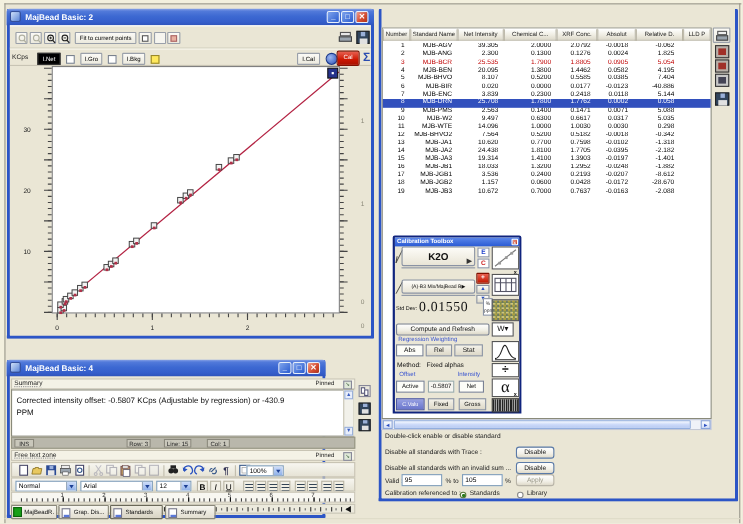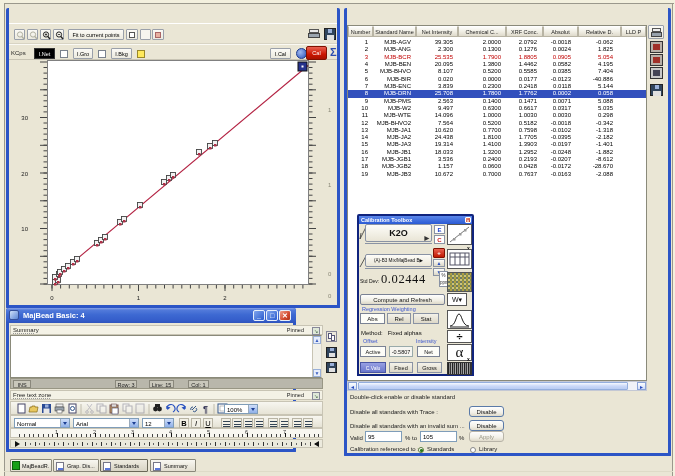--- a/index.html
+++ b/index.html
@@ -34,20 +34,27 @@
 <div id="screen">
 <div class="abs" style="left:0;top:0;width:675px;height:3px;background:#f3f0de"></div>
 <div class="abs" style="left:0;top:0;width:4px;height:476px;background:#f3f0de"></div>
 <div class="abs" style="left:673px;top:0;width:2px;height:476px;background:#f3f0de"></div>
 <div class="abs" style="left:4px;top:3px;width:670px;height:1px;background:#9a988c"></div>
 <div class="abs" style="left:4px;top:3px;width:1px;height:473px;background:#9a988c"></div>
 <div class="abs" style="left:672px;top:3px;width:1px;height:473px;background:#9a988c"></div>
 <div class="abs" style="left:4px;top:471px;width:669px;height:1px;background:#dedbc8"></div>
 
 <div class="win" style="left:6px;top:8px;width:334px;height:300px">
+  <div class="tbar">MajBead Basic: 2<span class="wicon"></span>
+    <span class="wbtns" style="right:5px">
+          <span class="wb wbm">_</span>
+          <span class="wb wbm">□</span>
+          <span class="wb wbx">✕</span>
+        </span>
+  </div>
   <div class="abs" style="left:0;top:15px;right:0;height:1px;background:#fff"></div>
 
   <div class="abs" style="left:0;top:15px;right:0;height:37px;border-bottom:1px solid #c8c4b4">
     <div class="abs" style="left:0;top:20px;right:0;height:1px;background:#d8d4c4;box-shadow:0 1px 0 #fbfaf4"></div>
     <div class="tool" style="left:5px;top:6px;width:11px;height:11px">
           <svg width="9" height="9" style="position:absolute;left:1px;top:1px" xmlns="http://www.w3.org/2000/svg">
             <circle cx="4" cy="3.5" r="2.6" fill="none" stroke="#b0b0a0" stroke-width="1"></circle>
             <line x1="5.8" y1="5.5" x2="8" y2="8" stroke="#b0b0a0" stroke-width="1.3"></line>
           </svg>
         </div>
@@ -294,37 +301,38 @@
           <rect x="200" y="139" width="2.5" height="2.5" fill="#b03048" stroke="none"></rect>
           <rect x="203.5" y="132.5" width="5" height="5" fill="#f2f2f2" stroke="#444" stroke-width="0.9"></rect>
           <rect x="205" y="136" width="2.5" height="2.5" fill="#b03048" stroke="none"></rect>
         </g>
     <rect x="289" y="54" width="9" height="9" fill="#26328c" stroke="#111"></rect>
     <rect x="292.5" y="57.5" width="2" height="2" fill="#fff"></rect>
   </svg>
 
 </div>
 
-<div class="win" style="left:6px;top:308px;width:290px;height:144px">
+<div class="win" style="left:6px;top:327px;width:290px;height:144px">
   <div class="tbar">MajBead Basic: 4<span class="wicon"></span>
     <span class="wbtns" style="right:5px">
           <span class="wb wbm">_</span>
           <span class="wb wbm">□</span>
           <span class="wb wbx">✕</span>
         </span>
   </div>
   <div id="w3" class="abs" style="left:0;top:15px;right:0;bottom:0;font-size:6px">
 
     <div class="abs" style="left:1px;top:2px;width:313px;height:10px;background:#f4f2e6;border:1px solid #c8c4b4">
       <span class="lbl" style="left:2px;top:1px;font-size:6px;text-decoration:underline dotted #999">Summary</span>
       <span class="lbl" style="right:18px;top:1px;font-size:5.5px">Pinned</span>
       <span class="abs" style="right:2px;top:1px;width:8px;height:8px;border:1px solid #889;background:#dfe8d8;font-size:5px;text-align:center;line-height:7px;color:#464">↘</span>
     </div>
 
     <div class="abs" style="left:1px;top:12px;width:312px;height:43px;background:#fff;border:1px solid #8a8a7a;border-right:1px solid #d8d4c4">
+      <div class="abs" style="left:4px;top:3px;width:292px;font-size:7.2px;line-height:11px;color:#111">Corrected intensity offset: -0.5807 KCps (Adjustable by regression) or -430.9<br>PPM</div>
 
       <div class="abs" style="right:0;top:0;width:9px;height:41px;background:#f2f1ea;border-left:1px solid #c8c4b4">
         <span class="abs" style="left:0;top:0;width:8px;height:8px;background:#e8eefb;border:1px solid #9ab0d8;color:#3a5ec0;font-size:5px;text-align:center;line-height:7px">▲</span>
         <span class="abs" style="left:0;bottom:0;width:8px;height:8px;background:#e8eefb;border:1px solid #9ab0d8;color:#3a5ec0;font-size:5px;text-align:center;line-height:7px">▼</span>
       </div>
     </div>
 
     <div class="abs" style="left:1px;top:55px;width:313px;height:11px;background:#b9b7ab;border:1px solid #989684">
       <span class="abs" style="left:2px;top:1px;width:18px;height:8px;background:#c9c7bb;border:1px solid #8a887c;font-size:5.5px;color:#222;text-align:center;line-height:8px">INS</span>
       <span class="abs" style="left:104px;top:1px;width:22px;height:8px;background:#c9c7bb;border:1px solid #8a887c;font-size:5.5px;color:#222;text-align:center;line-height:8px">Row: 3</span>
@@ -725,21 +733,21 @@
     <svg width="23" height="18" xmlns="http://www.w3.org/2000/svg">
           <rect x="2" y="3" width="19" height="12" fill="none" stroke="#556" stroke-width="1"></rect>
           <line x1="2" y1="7" x2="21" y2="7" stroke="#556"></line>
           <line x1="7" y1="3" x2="7" y2="15" stroke="#556"></line>
           <line x1="12" y1="3" x2="12" y2="15" stroke="#556"></line>
           <line x1="17" y1="3" x2="17" y2="15" stroke="#556"></line>
         </svg>
   </div>
 
   <span class="abs" style="left:1px;top:62px;font-size:5px;color:#111">Std Dev:</span>
-  <span class="abs" style="left:22px;top:56px;font-size:12.5px;letter-spacing:0.6px;font-family:'Liberation Serif',serif;color:#111">0.02444</span>
+  <span class="abs" style="left:22px;top:56px;font-size:12.5px;letter-spacing:0.6px;font-family:'Liberation Serif',serif;color:#111">0.01550</span>
   <div class="abs" style="left:80px;top:55px;width:9px;height:16px;background:#fff;border:1px solid #8a93a4;font-size:4.5px;text-align:center;color:#333;line-height:7px">%<br>ppm</div>
   <div class="abs" style="left:88px;top:56px;width:25px;height:20px;background:repeating-conic-gradient(#b0a040 0 25%,#88914a 0 50%,#cfc47c 0 75%,#6c7a64 0 100%) 0 0/4px 4px;border:1px solid #555"></div>
 
   <div class="abs" style="left:1px;top:78px;width:85px;height:11px;background:linear-gradient(180deg,#fefefe,#f0eee4 60%,#ddd8c8);border:1px solid #7a8294;border-radius:2px;font-size:6px;text-align:center;line-height:10px;color:#111">Compute and Refresh</div>
   <div class="abs" style="left:88px;top:77px;width:20px;height:13px;background:#fff;border:1px solid #555;font-size:7px;text-align:center;line-height:12px;color:#111">W▾</div>
   <span class="blbl" style="left:3px;top:90px;font-size:5.5px">Regression Weighting</span>
   <div class="abs" style="left:1px;top:97px;width:25px;height:11px;background:#fdfdf8;border:1px solid #7a8294;font-size:6px;text-align:center;line-height:10px;color:#111">Abs</div>
   <div class="abs" style="left:28px;top:97px;width:24px;height:11px;background:linear-gradient(180deg,#f4f2ea,#ddd8c8);border:1px solid #8a93a4;font-size:6px;text-align:center;line-height:10px;color:#111">Rel</div>
   <div class="abs" style="left:54px;top:97px;width:26px;height:11px;background:linear-gradient(180deg,#f4f2ea,#ddd8c8);border:1px solid #8a93a4;font-size:6px;text-align:center;line-height:10px;color:#111">Stat</div>
   <div class="abs" style="left:88px;top:94px;width:25px;height:19px;background:#fff;border:1px solid #555">

